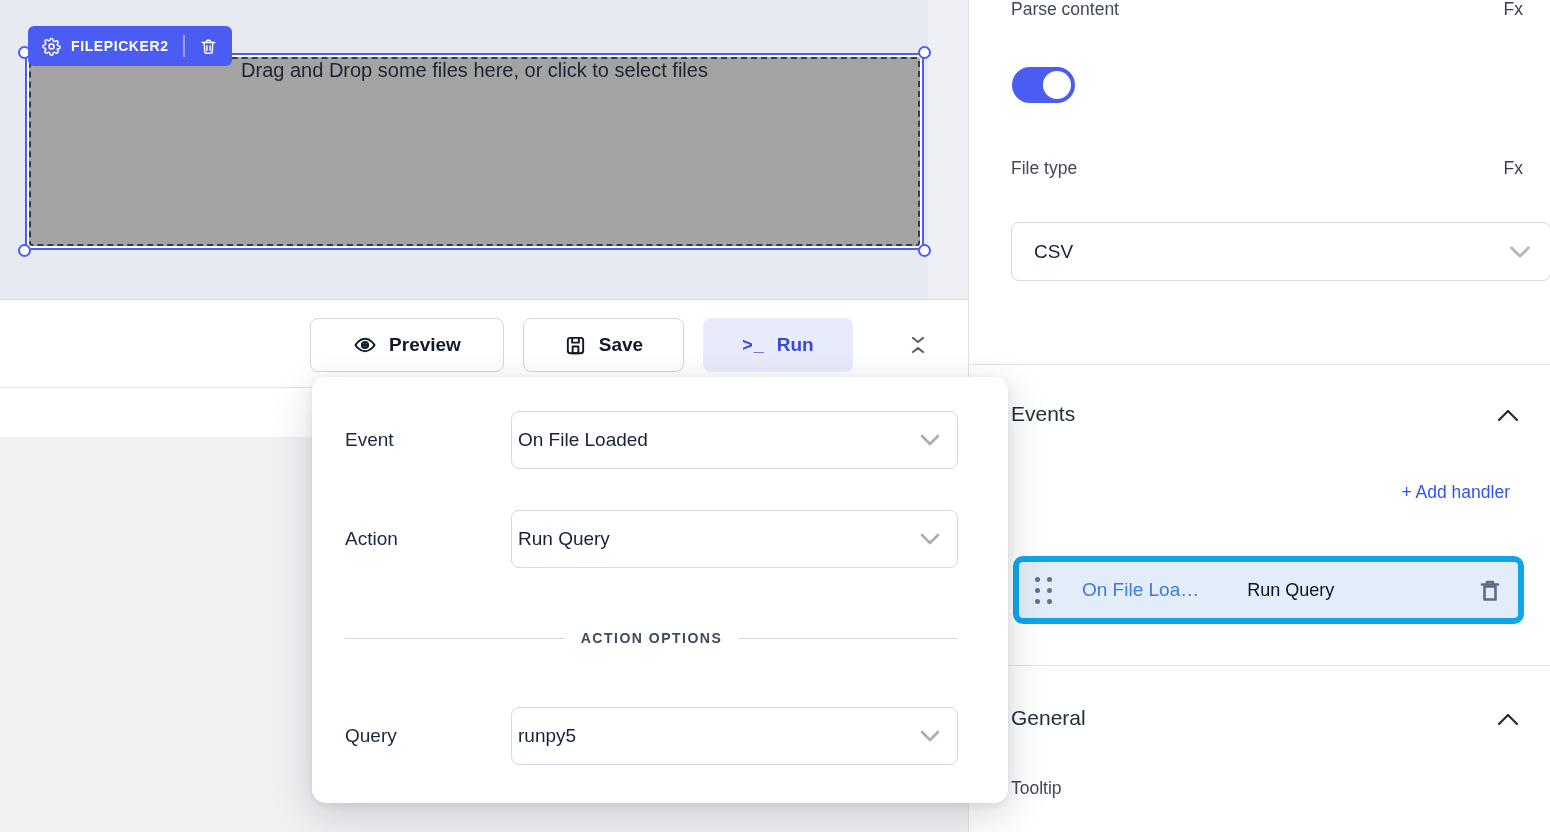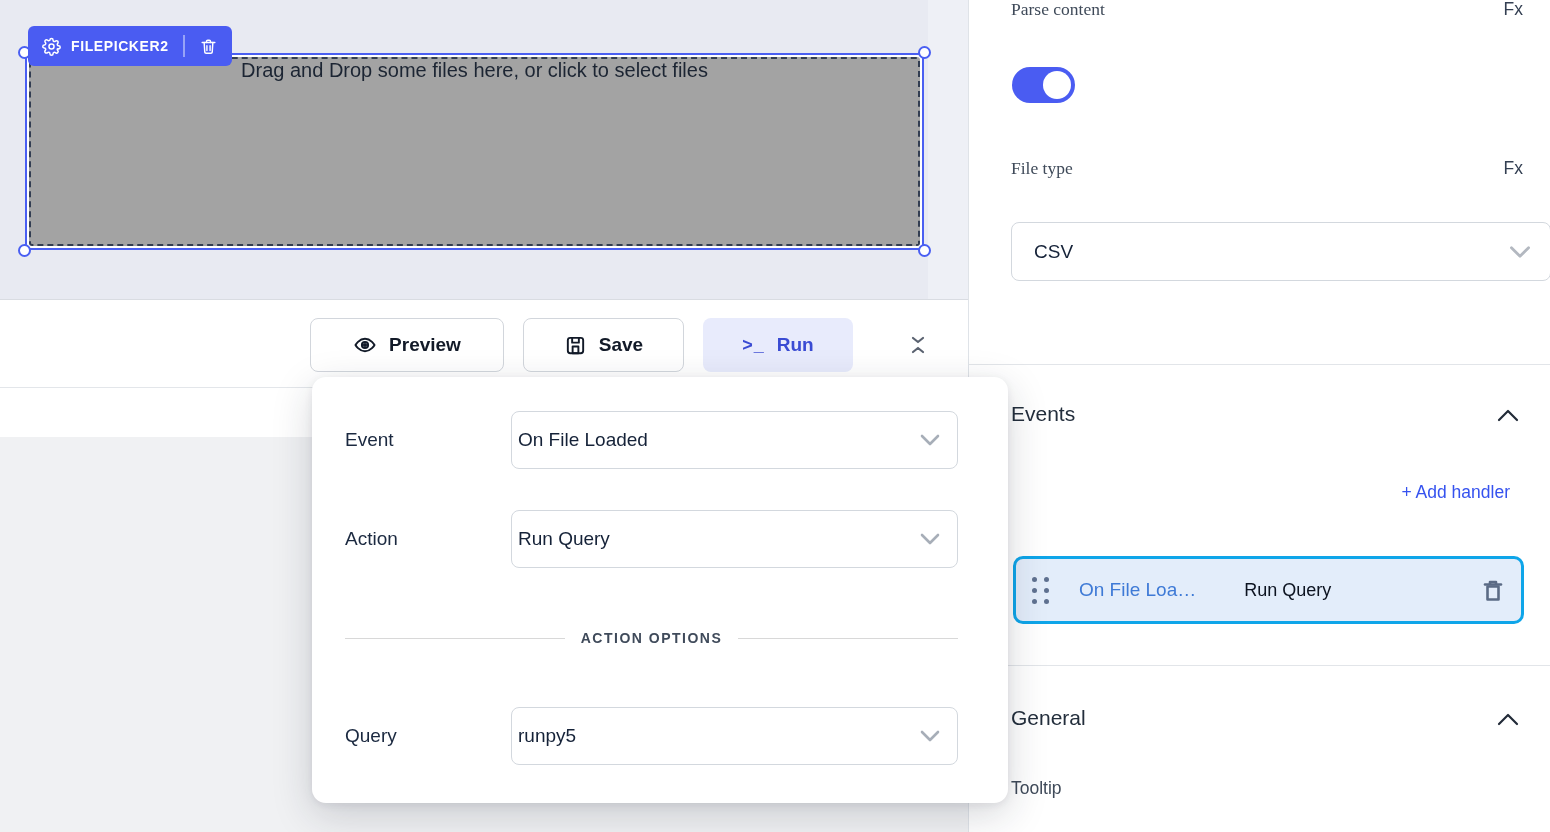--- a/index.html
+++ b/index.html
@@ -107,21 +107,21 @@
   .panel {
     position:absolute; left:968px; top:0; width:582px; height:832px;
     background:#fff; border-left:1.5px solid #dfe3e8;
   }
   .prop-row {
     position:absolute; left:42px; right:27px;
     display:flex; justify-content:space-between; align-items:flex-start;
   }
   .row-parse { top:-1px; }
   .row-filetype { top:158px; }
-  .prop-label { font-size:17.5px; color:#3f4a59;font-family:Liberation Serif, serif; }
+  .prop-label { font-size:17.5px; color:#3f4a59; }
   .fx-label { font-size:17.5px; color:#333f52; cursor:pointer; }
 
   .toggle {
     position:absolute; left:43px; top:67px; width:63px; height:36px;
     border-radius:18px; background:#4a5cf2; cursor:pointer;
   }
   .toggle .knob {
     position:absolute; right:4px; top:4px; width:28px; height:28px;
     border-radius:50%; background:#fff;
   }
@@ -144,21 +144,21 @@
   .sc-events { top:408px; }
   .sc-general { top:712px; }
 
   .add-handler {
     position:absolute; right:40px; top:482px;
     font-size:17.5px; color:#3552ef; cursor:pointer;
   }
 
   .handler-row {
     position:absolute; left:44px; top:556px; width:511px; height:68px;
-    background:#e3edfa; border:3px solid #0ea5e9; border-radius:10px;
+    background:#e3edfa; border:6px solid #0ea5e9; border-radius:10px;
     display:flex; align-items:center; cursor:pointer;
   }
   .grip {
     margin-left:16px; display:grid; grid-template-columns:repeat(2, 5px);
     grid-template-rows:repeat(3, 5px); gap:6px 7px; cursor:grab;
   }
   .grip i { width:5px; height:5px; border-radius:50%; background:#5f7190; }
   .handler-event { margin-left:30px; font-size:19px; color:#3e7ad6; white-space:nowrap; }
   .handler-action { margin-left:48px; font-size:18px; color:#0c1320; white-space:nowrap; }
   .handler-trash { margin-left:auto; margin-right:16px; }

